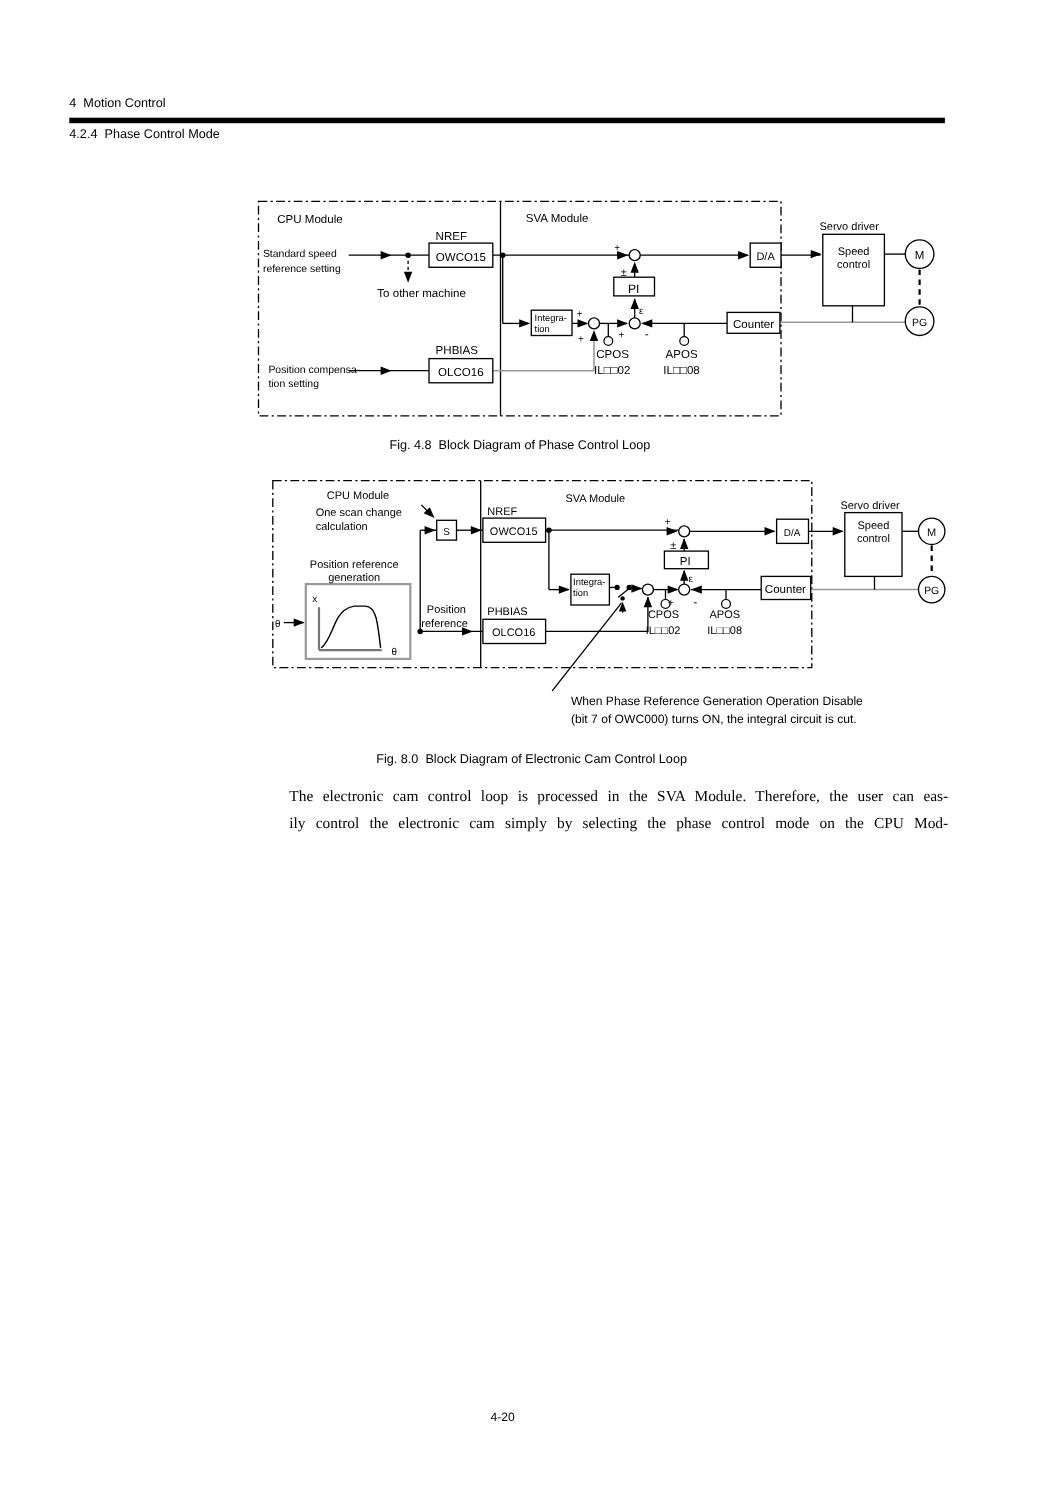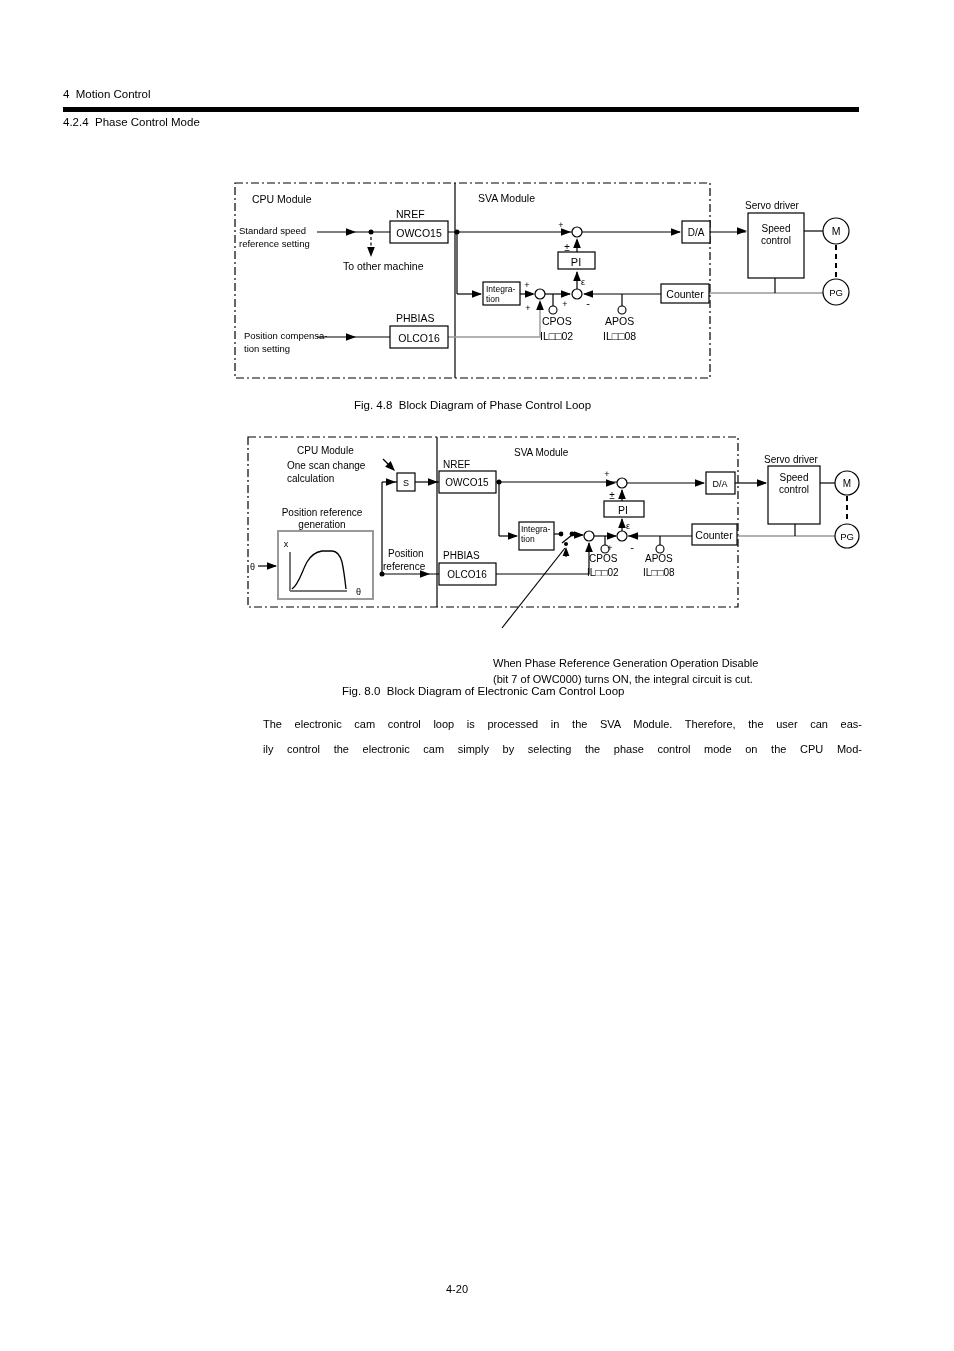--- a/index.html
+++ b/index.html
@@ -7,22 +7,22 @@
     width:954px;height:1351px;position:relative;background:#ffffff;
     font-family:"Liberation Sans","DejaVu Sans",sans-serif;color:#000;
     overflow:hidden;
   }
   .abs{position:absolute;}
   .pre{white-space:pre;}
   .hdr{font-size:11.5px;}
   .rule{background:#000;}
   .caption{font-size:11.5px;white-space:pre;padding-left:47px;}
   .bodytext{
-    font-family:Liberation Sans, sans-serif;
-    font-size:11px;line-height:25px;width:599px;
+    font-family:Liberation Serif, serif;
+    font-size:14px;line-height:25px;width:599px;
   }
   .bodytext .just{text-align:justify;text-align-last:justify;}
   .note{font-size:11px;line-height:15.5px;}
   .pagenum{font-size:11px;}
   svg{position:absolute;overflow:visible;}
   svg text{font-family:"Liberation Sans","DejaVu Sans",sans-serif;fill:#000;}
   .t10{font-size:10px;}
   .t105{font-size:10.5px;}
   .t95{font-size:9.5px;}
   .t9{font-size:9px;}
@@ -273,21 +273,21 @@
   <text class="t10" x="587" y="576">IL□□02</text>
   <text class="t10" x="645" y="562">APOS</text>
   <text class="t10" x="643" y="576">IL□□08</text>
   <text class="t10" x="764" y="463">Servo driver</text>
   <text class="t10 mid" x="794" y="481">Speed</text>
   <text class="t10 mid" x="794" y="493">control</text>
   <text class="t10 mid" x="847" y="487">M</text>
   <text class="t95 mid" x="847" y="540">PG</text>
 </svg>
 
-<div class="abs note" style="left:493px;top:631px;margin-top:25px;">
+<div class="abs note" style="left:519px;top:631px;">
   <div>When Phase Reference Generation Operation Disable</div>
   <div>(bit 7 of OWC000) turns ON, the integral circuit is cut.</div>
 </div>
 
 <div class="abs caption" style="left:295px;top:685px;">Fig. 8.0  Block Diagram of Electronic Cam Control Loop</div>
 
 <div class="abs bodytext" style="left:263px;top:712px;">
   <div class="just">The electronic cam control loop is processed in the SVA Module. Therefore, the user can eas-</div>
   <div class="just">ily control the electronic cam simply by selecting the phase control mode on the CPU Mod-</div>
 </div>

